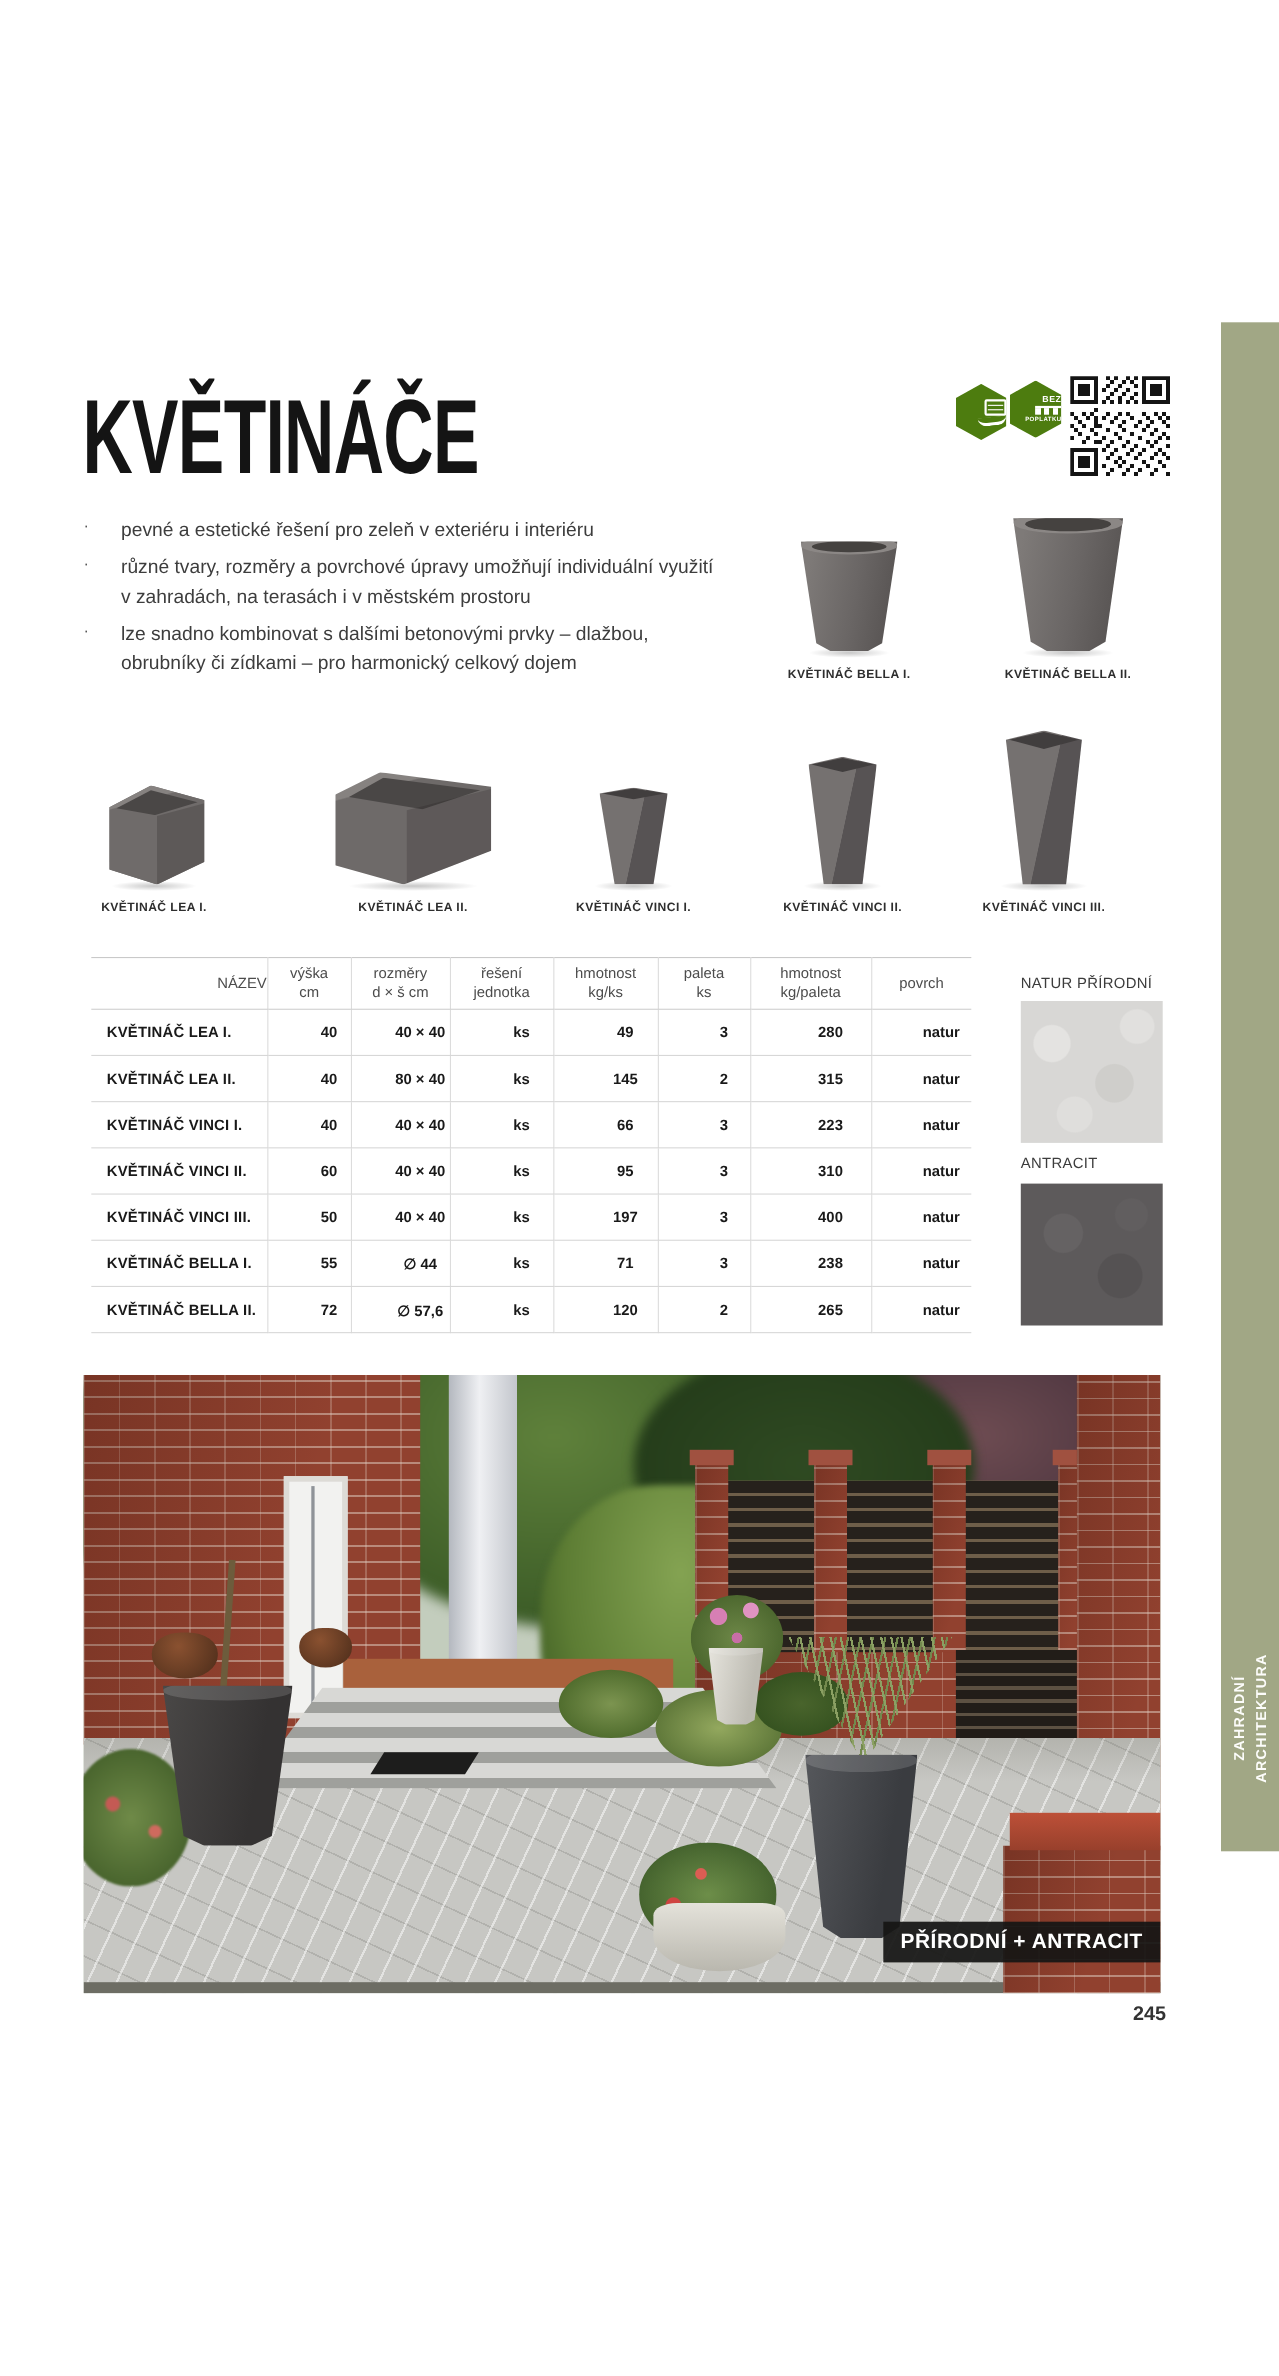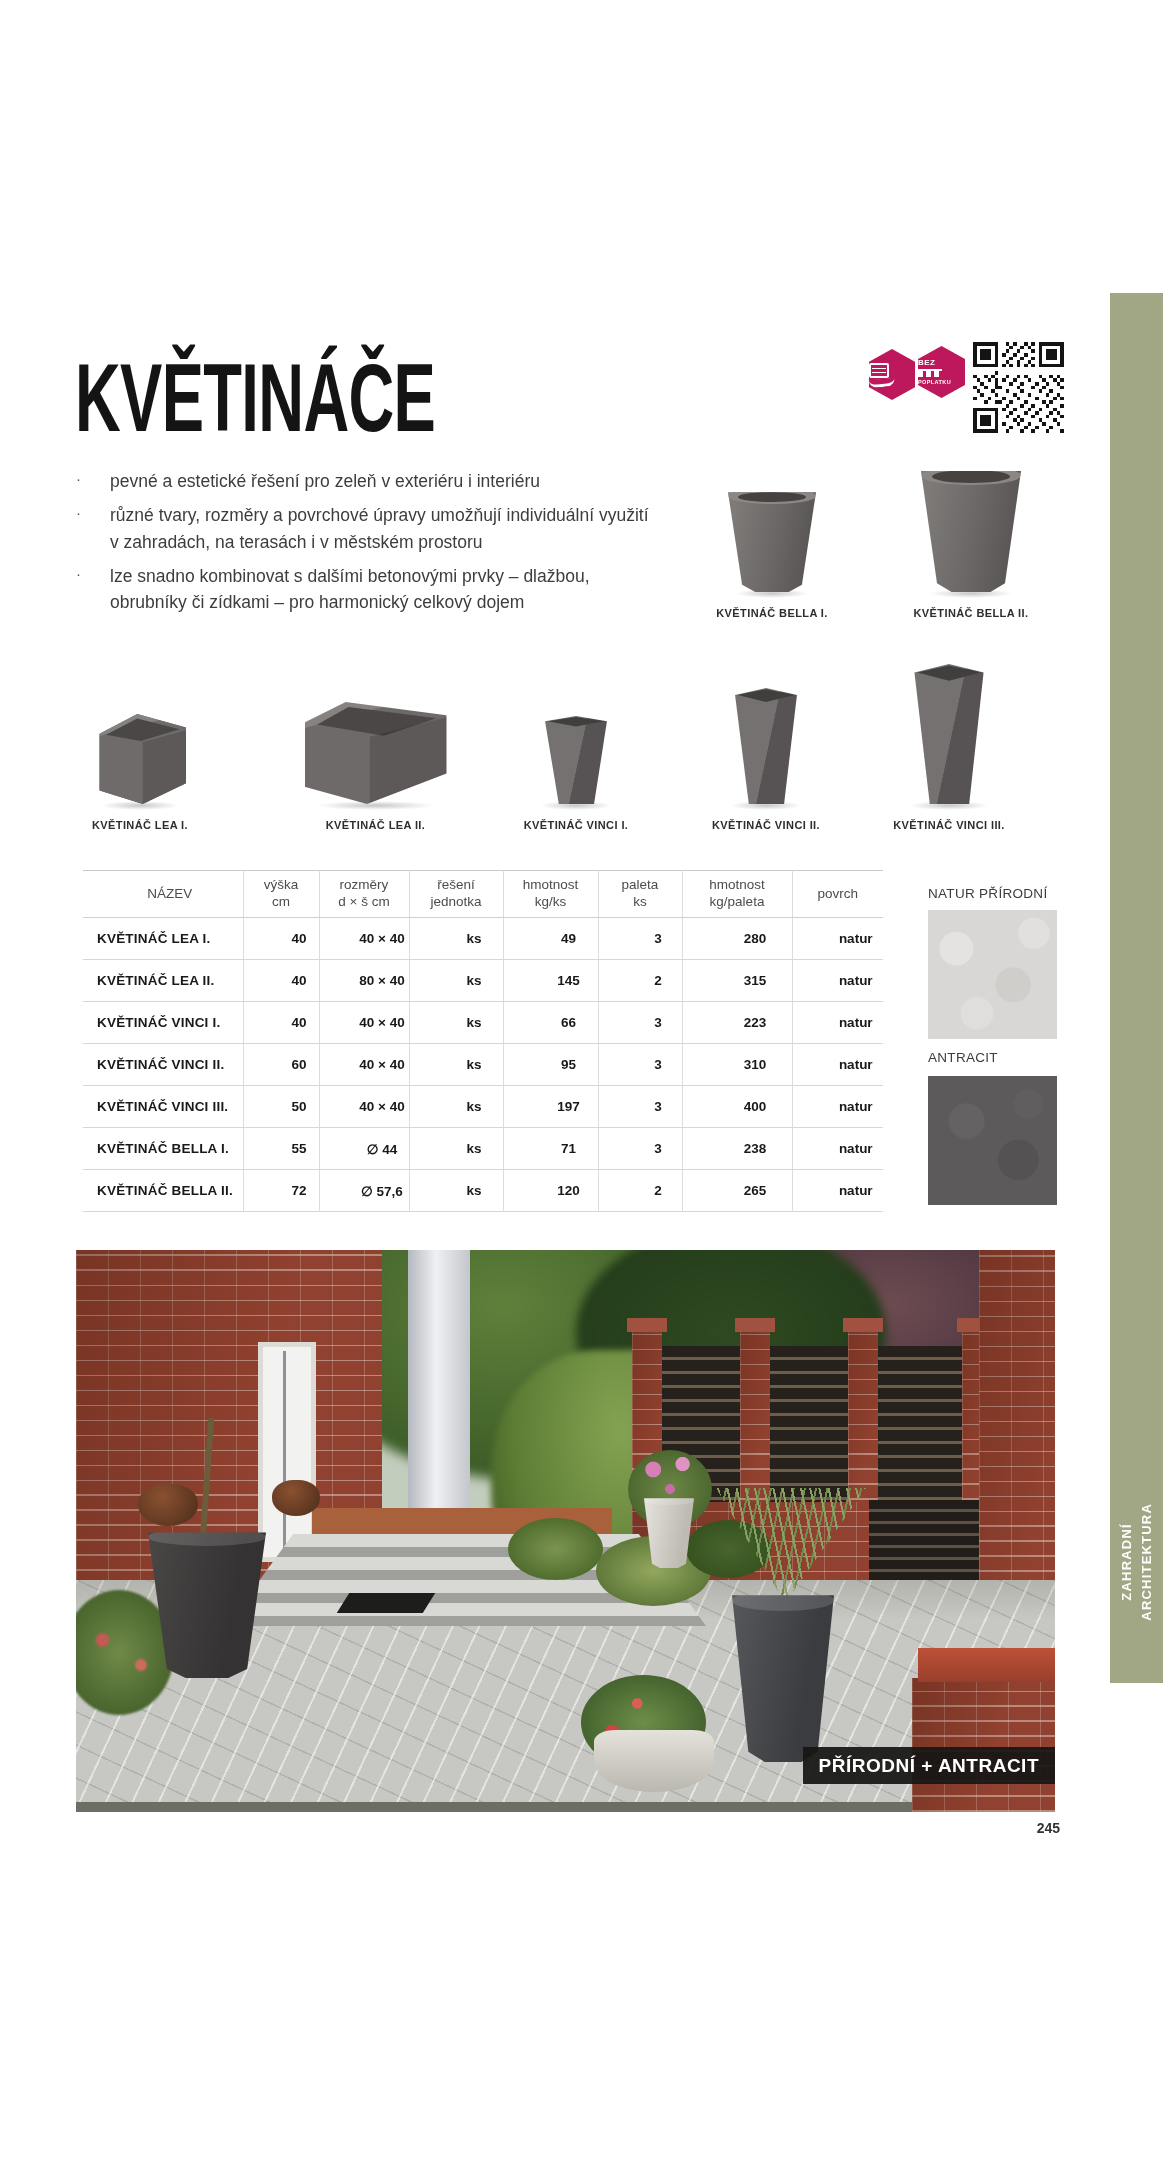--- a/index.html
+++ b/index.html
@@ -11,21 +11,21 @@
   .side-tab { position:absolute; left:1110px; top:293px; width:53px; height:1390px; background:#a1a785; }
   .side-tab-label { position:absolute; bottom:62px; left:50%; transform:translateX(-50%) rotate(180deg);
     writing-mode:vertical-rl; text-align:center; color:#fdfdfb; font-weight:bold; font-size:13px;
     letter-spacing:1.2px; line-height:1.55; white-space:nowrap; }
 
   
   .title { position:absolute; left:75px; top:352px; font-size:96px; font-weight:bold; line-height:.95;
     color:#141414; letter-spacing:-1px; transform:scaleX(.66); transform-origin:left top; white-space:nowrap; }
 
   .badge { position:absolute; clip-path:polygon(50% 0,100% 25%,100% 75%,50% 100%,0 75%,0 25%);
-    background:#be185d; display:flex; flex-direction:column; align-items:flex-start; justify-content:center; color:#fff; }
+    background:#4d7c0f; display:flex; flex-direction:column; align-items:flex-end; justify-content:center; color:#fff; }
   .badge-1 { left:869px; top:349px; width:46px; height:51px; }
   .badge-2 { left:918px; top:346px; width:47px; height:52px; }
   .b1-sheets { width:20px; height:15px; border:2.5px solid #fff; border-radius:2px; position:relative; }
   .b1-sheets::before, .b1-sheets::after { content:""; position:absolute; left:1px; right:1px; height:1.5px; background:#fff; }
   .b1-sheets::before { top:3px; } .b1-sheets::after { top:7px; }
   .b1-hand { width:26px; height:8px; border-bottom:3px solid #fff; border-radius:0 0 12px 12px; margin-top:1px; transform:rotate(-6deg); }
   .b2-t1 { font-size:8px; font-weight:bold; letter-spacing:.5px; line-height:1.1; }
   .b2-pallet { width:24px; height:8px; margin:2px 0; border-top:2px solid #fff;
     background:repeating-linear-gradient(90deg,#fff 0 5px, transparent 5px 8px); }
   .b2-t2 { font-size:5.5px; font-weight:bold; letter-spacing:.4px; line-height:1.1; }
@@ -65,21 +65,21 @@
   .pot.vinci { clip-path:polygon(14% 6%,50% 0,86% 6%,71% 100%,30% 100%);
     background:linear-gradient(102deg,#757170 52%,#575354 52.5%); }
   .pot.vinci::before { content:""; position:absolute; inset:0; clip-path:polygon(17% 6%,50% 1%,83% 6%,50% 12%); background:#413e3e; }
 
   
   .spec-table { position:absolute; left:83px; top:870px; width:800px; border-collapse:collapse; }
   .spec-table th, .spec-table td { border-right:1px solid #dcdcdc; vertical-align:middle; }
   .spec-table th:last-child, .spec-table td:last-child { border-right:none; }
   .spec-table thead th { height:47px; font-weight:normal; font-size:13.5px; color:#4c4c4c; text-align:center; line-height:1.25;
     border-top:1px solid #c9c9c9; border-bottom:1px solid #cfcfcf; }
-  .spec-table thead th.name { text-align:center; padding-left:14px; }
+  .spec-table thead th.name { text-align:right; padding-left:14px; }
   .spec-table tbody td { height:42px; font-size:13.5px; font-weight:bold; color:#191919; text-align:center;
     border-bottom:1px solid #d7d7d7;padding-left:36px; }
   .spec-table tbody td.name { text-align:left; padding-left:14px; letter-spacing:.2px; }
 
   
   .swatch-label { position:absolute; left:928px; font-size:13.5px; color:#3c3c3c; letter-spacing:.3px; }
   .swatch { position:absolute; left:928px; width:129px; height:129px; }
   .swatch.natur { background:#d8d7d5;
     background-image:radial-gradient(circle at 22% 30%, #e4e3e1 0 12%, transparent 13%),
       radial-gradient(circle at 66% 58%, #cfcecb 0 15%, transparent 16%),
@@ -162,21 +162,21 @@
       radial-gradient(circle at 45% 30%, #db5d53 0 5%, transparent 6%),
       radial-gradient(#6d8e49,#3f5d2a 82%); filter:blur(.5px); }
   .ph-bowl-white { left:518px; top:480px; width:120px; height:62px; border-radius:18% 18% 50% 50%;
     background:linear-gradient(#e4e2da,#b9b7ae); }
   .ph-wall-right-low { left:836px; top:428px; width:143px; height:134px; }
   .ph-cap-red { left:842px; top:398px; width:137px; height:34px; background:linear-gradient(#bd5038,#98402c); }
   .photo-caption { position:absolute; right:0; bottom:28px; height:37px; background:rgba(22,22,20,.93);
     display:flex; align-items:center; padding:0 16px; color:#fff; font-size:19px; font-weight:bold; letter-spacing:.5px; }
 
   .page-num { position:absolute; left:980px; top:1820px; width:80px; text-align:right;
-    font-size:14px; font-weight:bold; color:#333; }
+    font-size:18px; font-weight:bold; color:#333; }
 </style>
 </head>
 <body>
 
 <div class="page">
 
   <div class="side-tab">
     <div class="side-tab-label">
       <div>ZAHRADNÍ</div>
       <div>ARCHITEKTURA</div>

